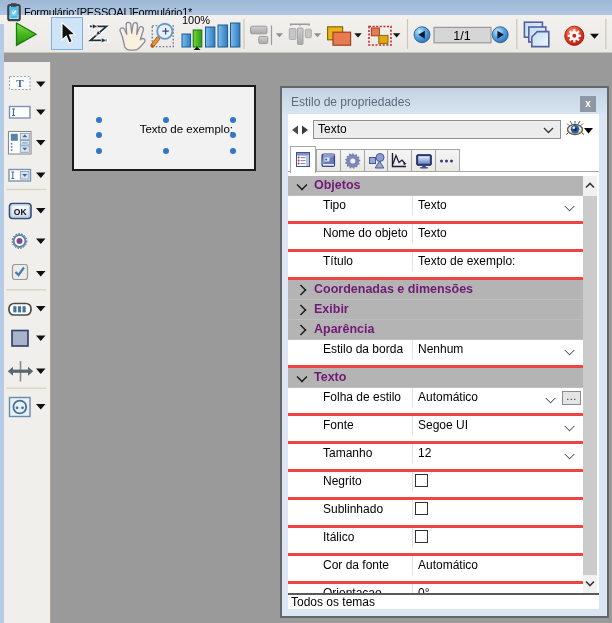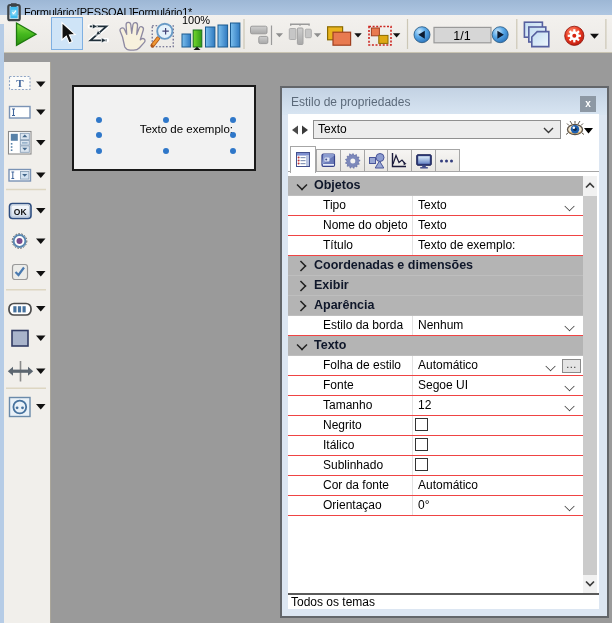--- a/index.html
+++ b/index.html
@@ -34,24 +34,24 @@
 #combo{left:25px;top:6px;width:248px;height:19px;border:1px solid #8f8f8f;
   background:#ececec;box-sizing:border-box;font-size:12px;line-height:17px;padding-left:4px}
 
 .tab{position:absolute;box-sizing:border-box;border:1px solid #a6a6a6;
   background:linear-gradient(180deg,#f6f5f3,#e9e7e3);top:34.5px;height:23px;width:24.8px}
 #tab1{left:2px;top:31.5px;height:27px;width:26px;background:#fff;border-bottom:none;z-index:2}
 #tab2{left:28px}#tab3{left:51.8px}#tab4{left:75.6px}#tab5{left:99.4px}#tab6{left:123.2px}#tab7{left:147px}
 #tabline{left:0;top:57px;width:311px;height:1px;background:#a6a6a6}
 
 #grid{left:0;top:62px;width:295px;height:417px;overflow:hidden;font-size:12px}
-.hdr{height:20px;background:#b4b4b4;font-weight:bold;color:#0f172a;font-size:12.5px;
+.hdr{height:20px;background:#b4b4b4;font-weight:bold;color:#701a75;font-size:12.5px;
   line-height:19px;padding-left:26px;position:relative;box-sizing:border-box;border-bottom:1px solid #bebebe}
-.row{height:20px;background:#fff;line-height:19px;position:relative;
-  border-bottom:1px solid #ef4444;box-sizing:border-box}
+.row{height:28px;background:#fff;line-height:19px;position:relative;
+  border-bottom:3px solid #ef4444;box-sizing:border-box}
 .lbl{position:absolute;left:35px;top:0;line-height:19px}
 .val{position:absolute;left:124px;top:0;width:171px;height:19px;
   border-left:1px solid #e2e2e2;padding-left:5px;line-height:19px;box-sizing:border-box}
 .chev{position:absolute}
 .cb{position:absolute;left:2px;top:2px;width:11px;height:11px;border:1.5px solid #333;background:#fff}
 .cb svg{position:absolute;left:0;top:0}
 .hx,.hc{position:absolute;left:8px;top:2.5px;width:12px;height:12px}
 .hx::before{content:"";position:absolute;left:1px;top:1.5px;width:8px;height:8px;
   border-left:2px solid #222;border-bottom:2px solid #222;transform:rotate(-45deg) scale(.78)}
 .hc::before{content:"";position:absolute;left:0px;top:2.5px;width:8px;height:8px;
@@ -433,27 +433,27 @@
           <span class="lbl">Tamanho</span>
           <span class="val">12<span class="chev"></span></span>
         </div>
       <div class="row">
           <span class="lbl">Negrito</span>
           <span class="val">
             <span class="cb"></span>
           </span>
         </div>
       <div class="row">
-          <span class="lbl">Itálico</span>
+          <span class="lbl">Sublinhado</span>
           <span class="val">
             <span class="cb"></span>
           </span>
         </div>
       <div class="row">
-          <span class="lbl">Sublinhado</span>
+          <span class="lbl">Itálico</span>
           <span class="val">
             <span class="cb"></span>
           </span>
         </div>
       <div class="row">
           <span class="lbl">Cor da fonte</span>
           <span class="val">Automático</span>
         </div>
       <div class="row">
           <span class="lbl">Orientaçao</span>

